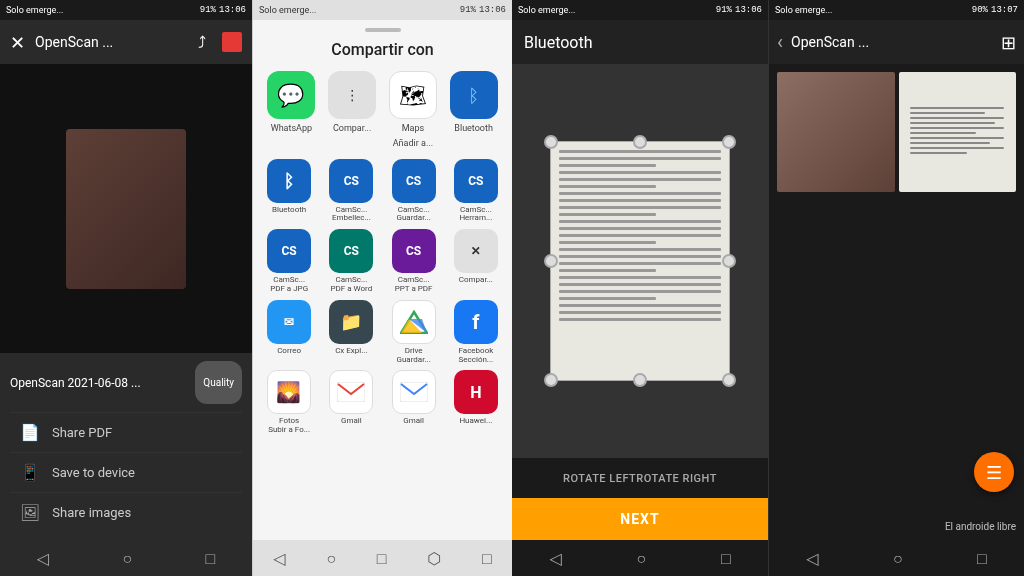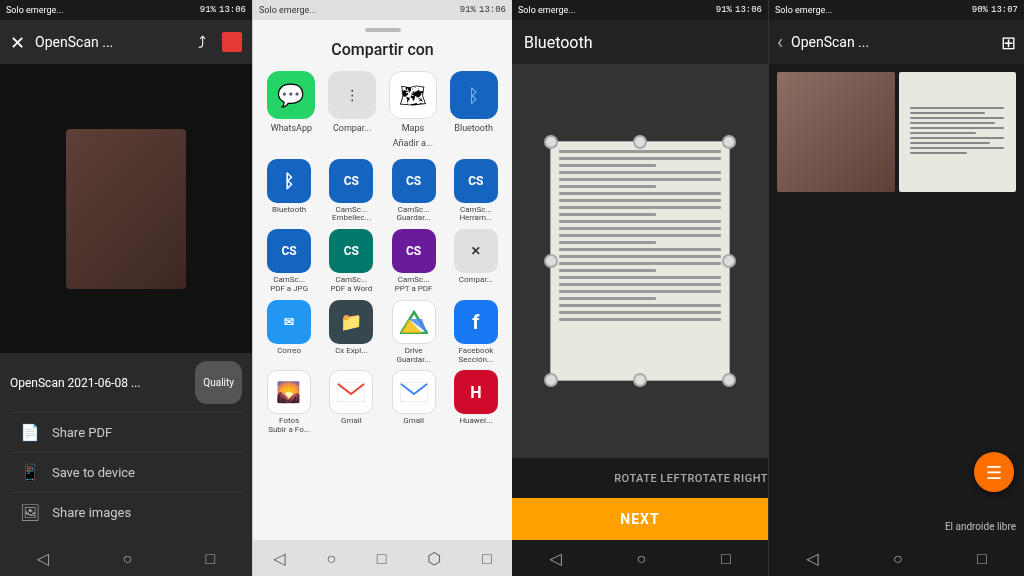--- a/index.html
+++ b/index.html
@@ -276,21 +276,21 @@
     .handle-br { bottom: -7px; right: -7px; }
     .handle-ml { top: 50%; left: -7px; transform: translateY(-50%); }
     .handle-mr { top: 50%; right: -7px; transform: translateY(-50%); }
     .handle-tm { top: -7px; left: 50%; transform: translateX(-50%); }
     .handle-bm { bottom: -7px; left: 50%; transform: translateX(-50%); }
     .panel-3 .rotate-bar {
       background: #1a1a1a;
       height: 40px;
       display: flex;
       align-items: center;
-      justify-content: flex-end;
+      justify-content: center;
       flex-shrink: 0;
     }
     .panel-3 .rotate-bar span { color: #aaa; font-size: 11px; font-weight: 500; letter-spacing: 0.5px; }
     .panel-3 .next-btn {
       background: #FFA000;
       height: 42px;
       display: flex;
       align-items: center;
       justify-content: center;
       color: #fff;

